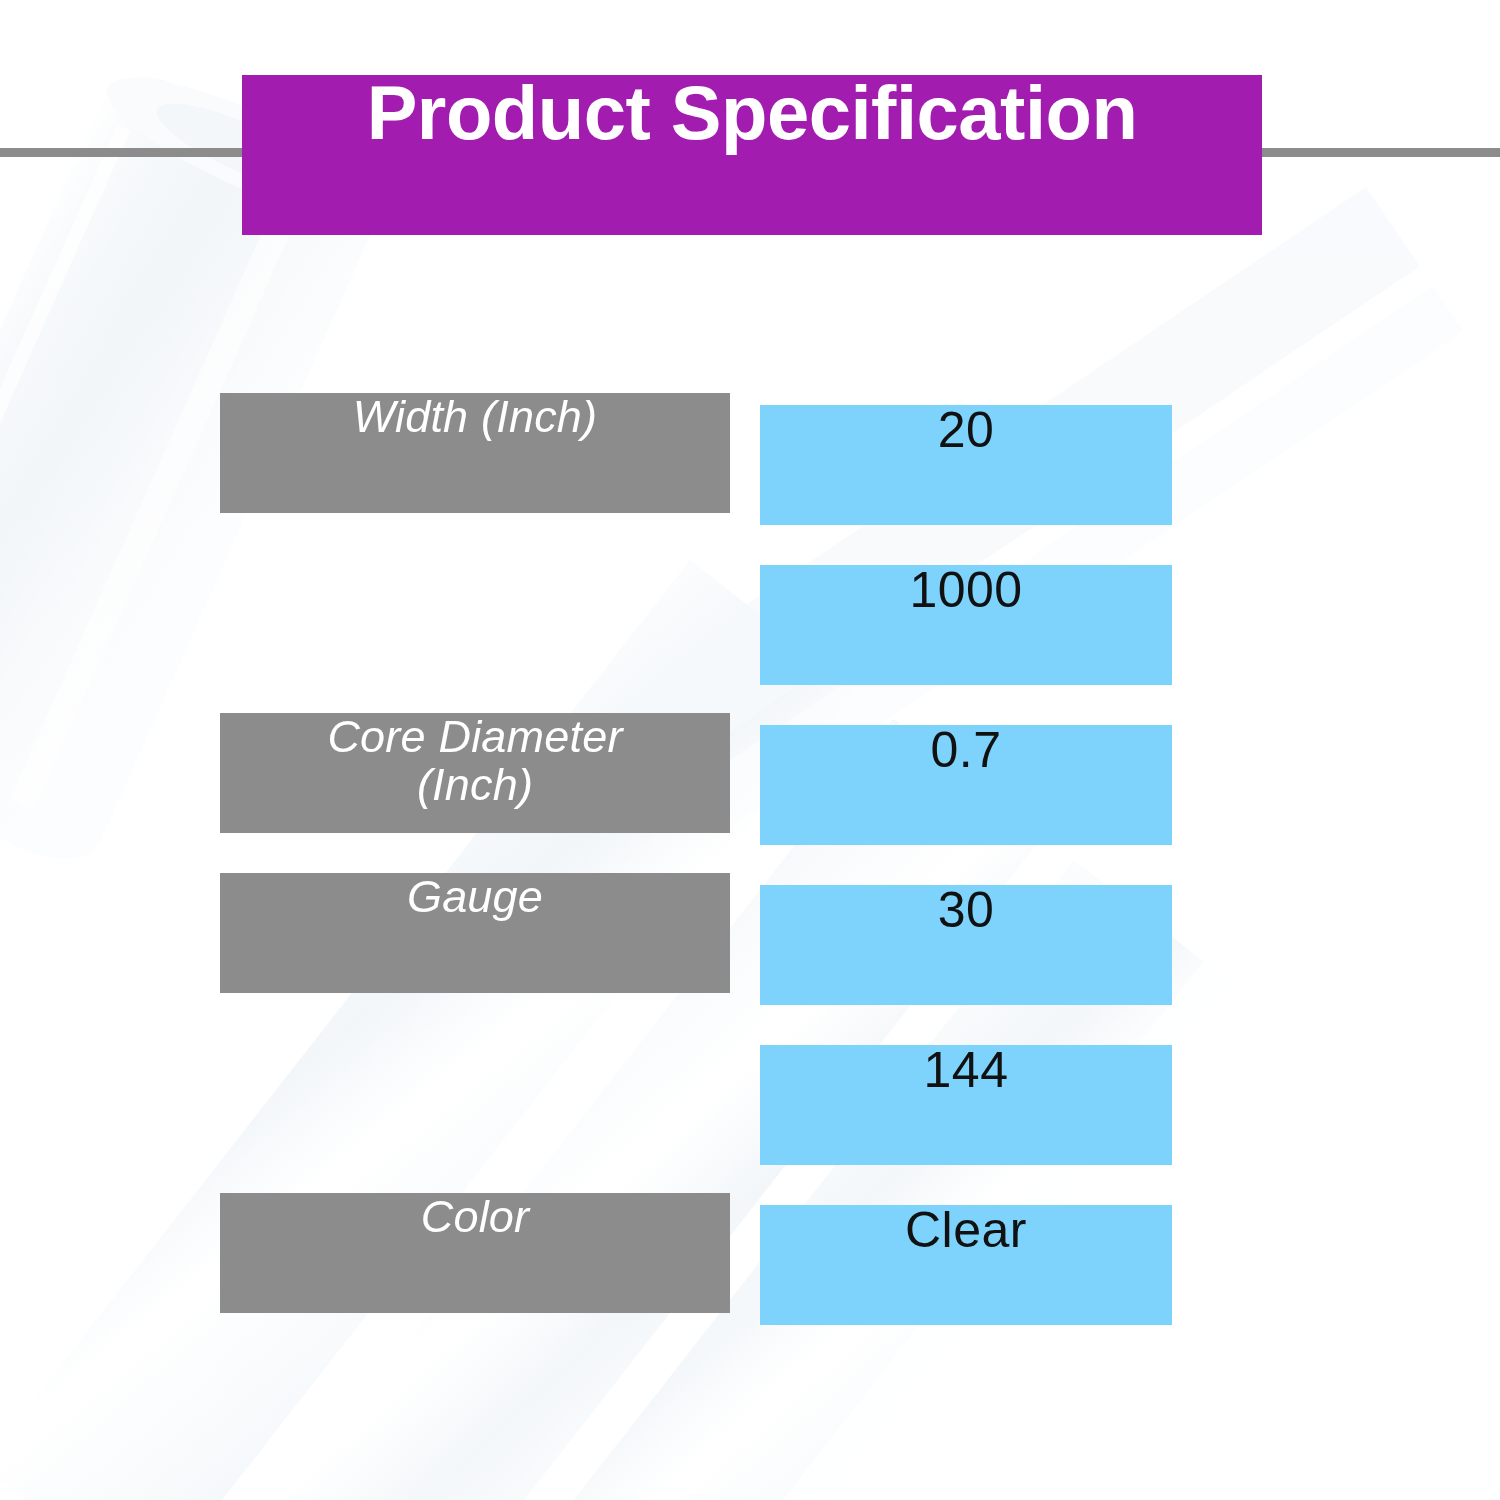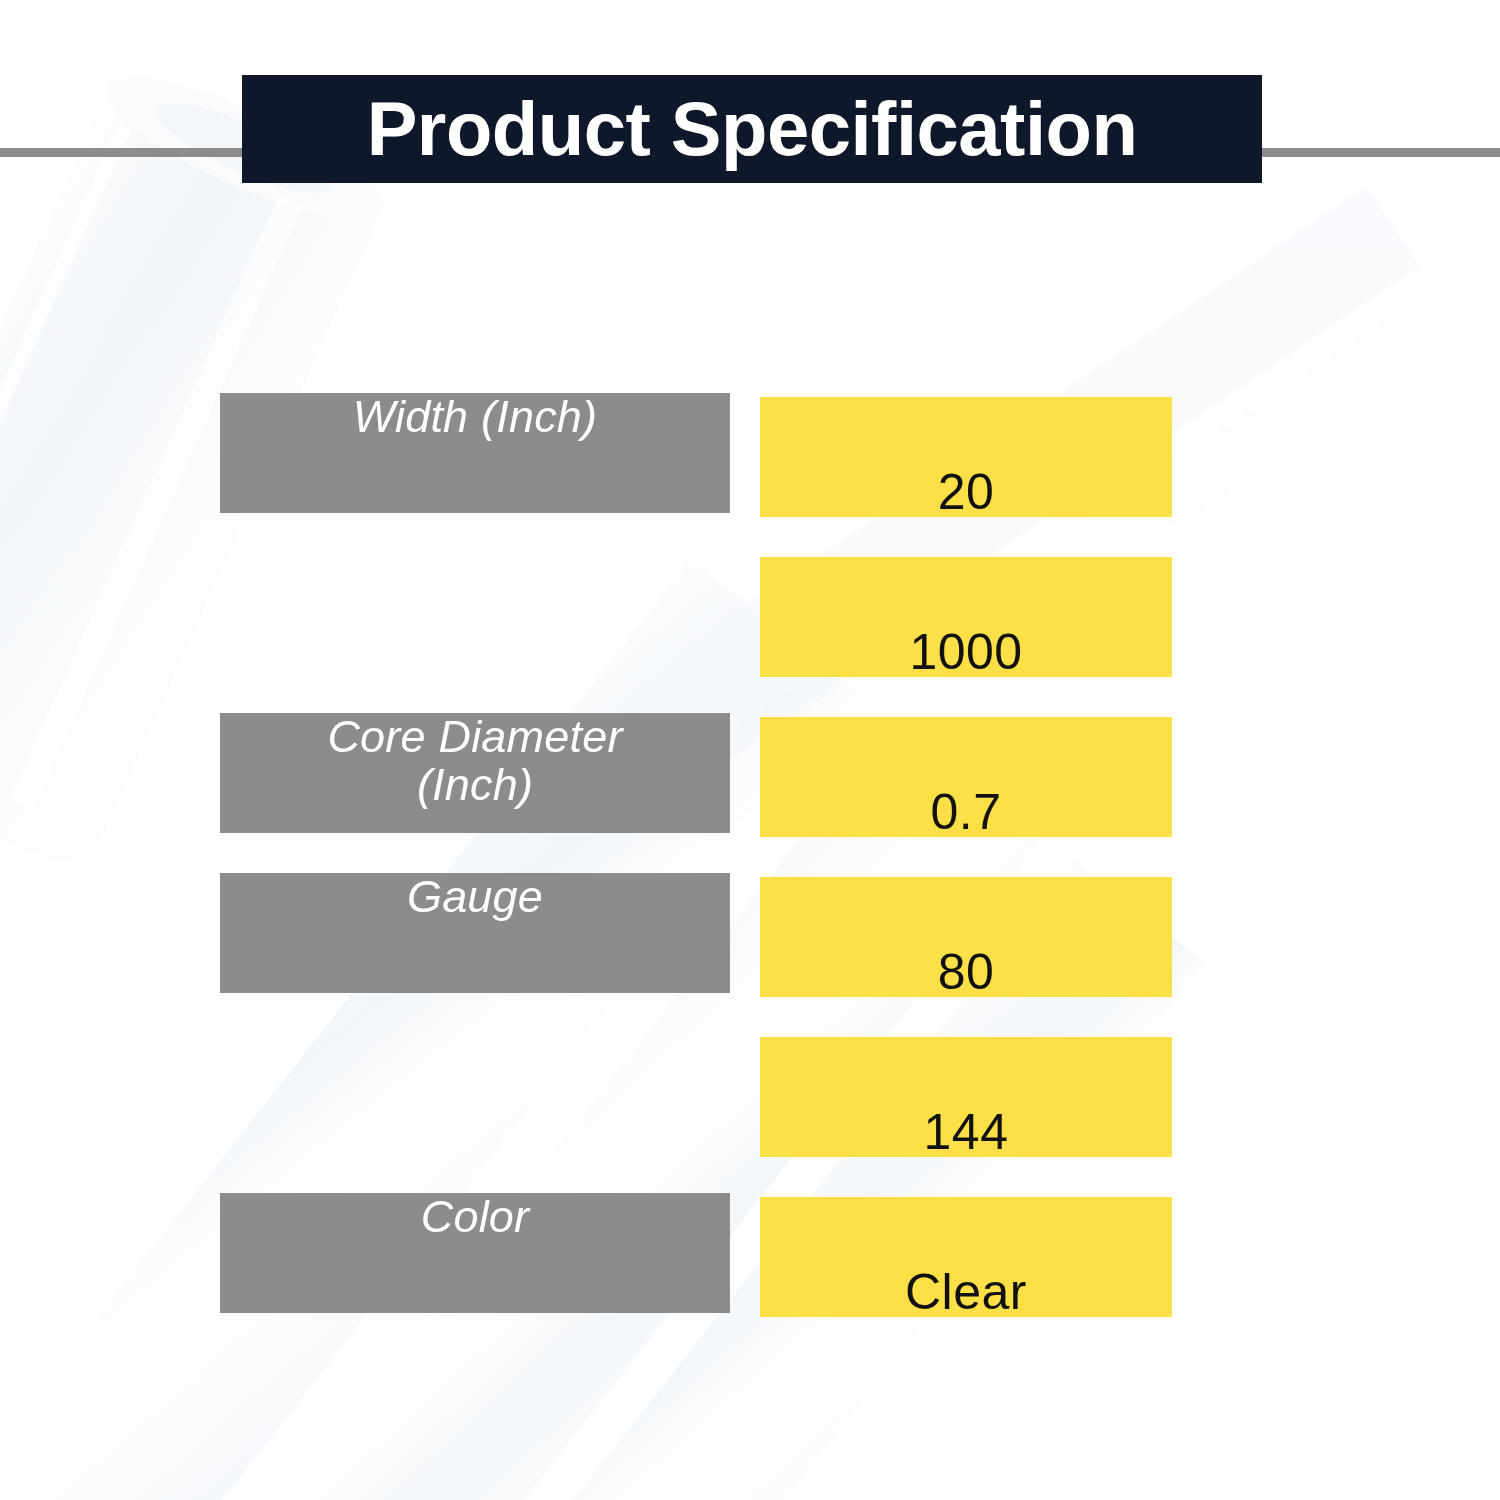--- a/index.html
+++ b/index.html
@@ -12,23 +12,23 @@
   
   #bg-photo { position:absolute; inset:0; overflow:hidden; z-index:0; }
   #bg-photo svg { width:1500px; height:1500px; display:block; }
 
   
   .header-rule {
     position:absolute; left:0; top:148px; width:1500px; height:9px;
     background:#8c8c8c; z-index:2;
   }
   .title-banner {
-    position:absolute; left:242px; top:75px; width:1020px; height:108px;
-    background:#0f172a; z-index:3;
-    display:flex; align-items:center; justify-content:center;
+    position:absolute; left:242px; top:75px; width:1020px; height:160px;
+    background:#a21caf; z-index:3;
+    display:flex; justify-content:center;
   }
   .title-text {
     color:#ffffff; font-size:76px; font-weight:bold;
     letter-spacing:-0.5px; line-height:1; white-space:nowrap;
   }
 
   
   .spec-table { position:absolute; left:0; top:0; width:1500px; height:1500px; z-index:2; }
 
   .spec-row { position:absolute; left:0; width:1500px; height:120px; }
@@ -40,23 +40,23 @@
     padding:0 14px;
     font-style:italic;
   }
   .spec-label-text {
     color:#ffffff; font-size:45px; font-weight:300;
     line-height:1.06; text-align:center; white-space:pre-line;
     letter-spacing:0.2px;
   }
 
   .spec-value {
-    position:absolute; left:760px; top:4px; width:412px; height:120px;
-    background:#fde047;
-    display:flex; align-items:flex-end; justify-content:center;
+    position:absolute; left:760px; top:12px; width:412px; height:120px;
+    background:#7dd3fc;
+    display:flex; align-items:flex-start; justify-content:center;
   }
   .spec-value-text {
     color:#111111; font-size:50px; font-weight:300;
     line-height:1; letter-spacing:0.5px;
   }
 </style>
 </head>
 <body>
 
 <div id="bg-photo">
@@ -147,21 +147,21 @@
     <div class="spec-value">
       <span class="spec-value-text">0.7</span>
     </div>
   </div>
 
   <div class="spec-row" style="top:873px">
     <div class="spec-label">
       <span class="spec-label-text">Gauge</span>
     </div>
     <div class="spec-value">
-      <span class="spec-value-text">80</span>
+      <span class="spec-value-text">30</span>
     </div>
   </div>
 
   <div class="spec-row" style="top:1033px">
     <div class="spec-value">
       <span class="spec-value-text">144</span>
     </div>
   </div>
 
   <div class="spec-row" style="top:1193px">

